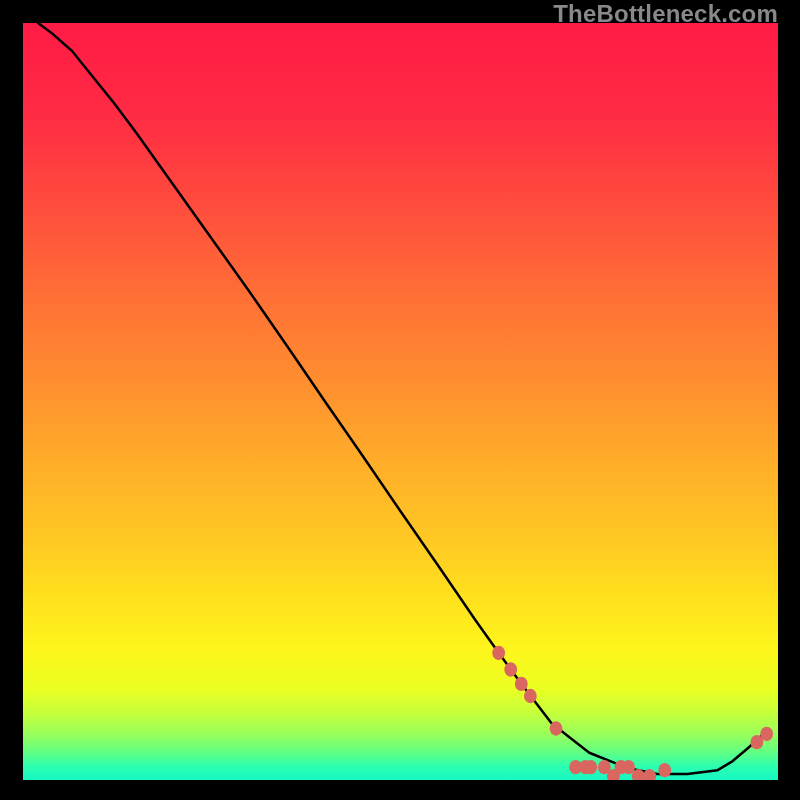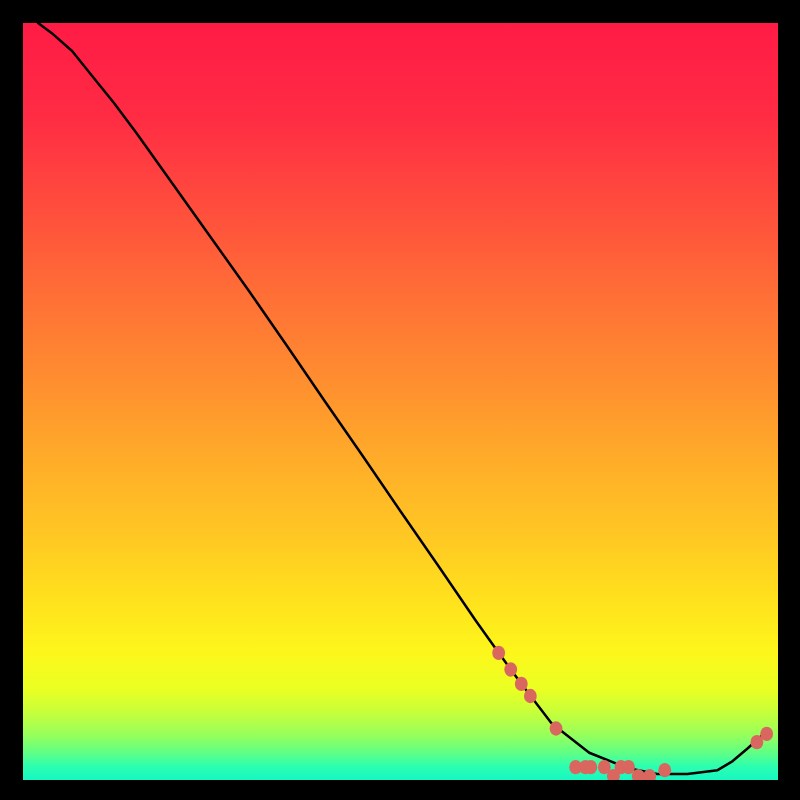--- a/index.html
+++ b/index.html
@@ -100,13 +100,14 @@
           <ellipse cx="815" cy="995" rx="8.5" ry="9.5" fill="#da675f"></ellipse>
           <ellipse cx="830" cy="995" rx="8.5" ry="9.5" fill="#da675f"></ellipse>
           <ellipse cx="850" cy="987" rx="8.5" ry="9.5" fill="#da675f"></ellipse>
           <ellipse cx="972" cy="950" rx="8.5" ry="9.5" fill="#da675f"></ellipse>
           <ellipse cx="985" cy="939" rx="8.5" ry="9.5" fill="#da675f"></ellipse>
         </g>
     </svg>
 
   </div>
 
+  <div class="watermark">TheBottleneck.com</div>
 </div>
 
 </body></html>

